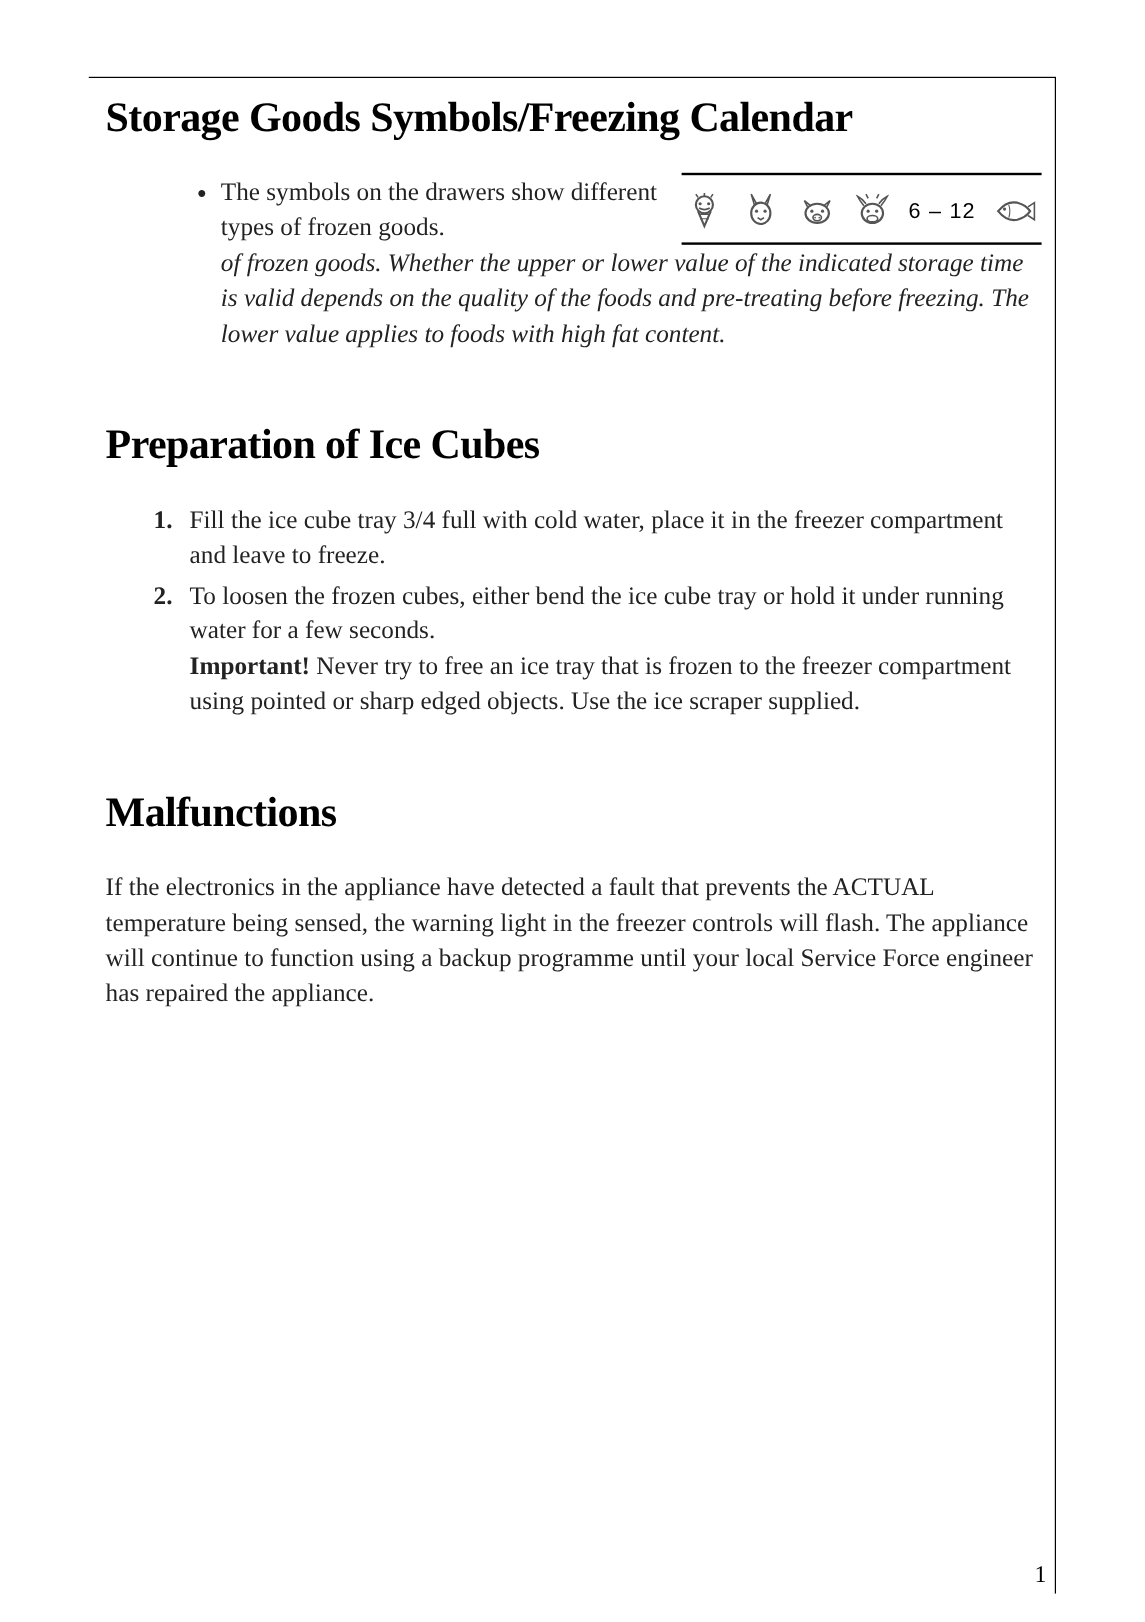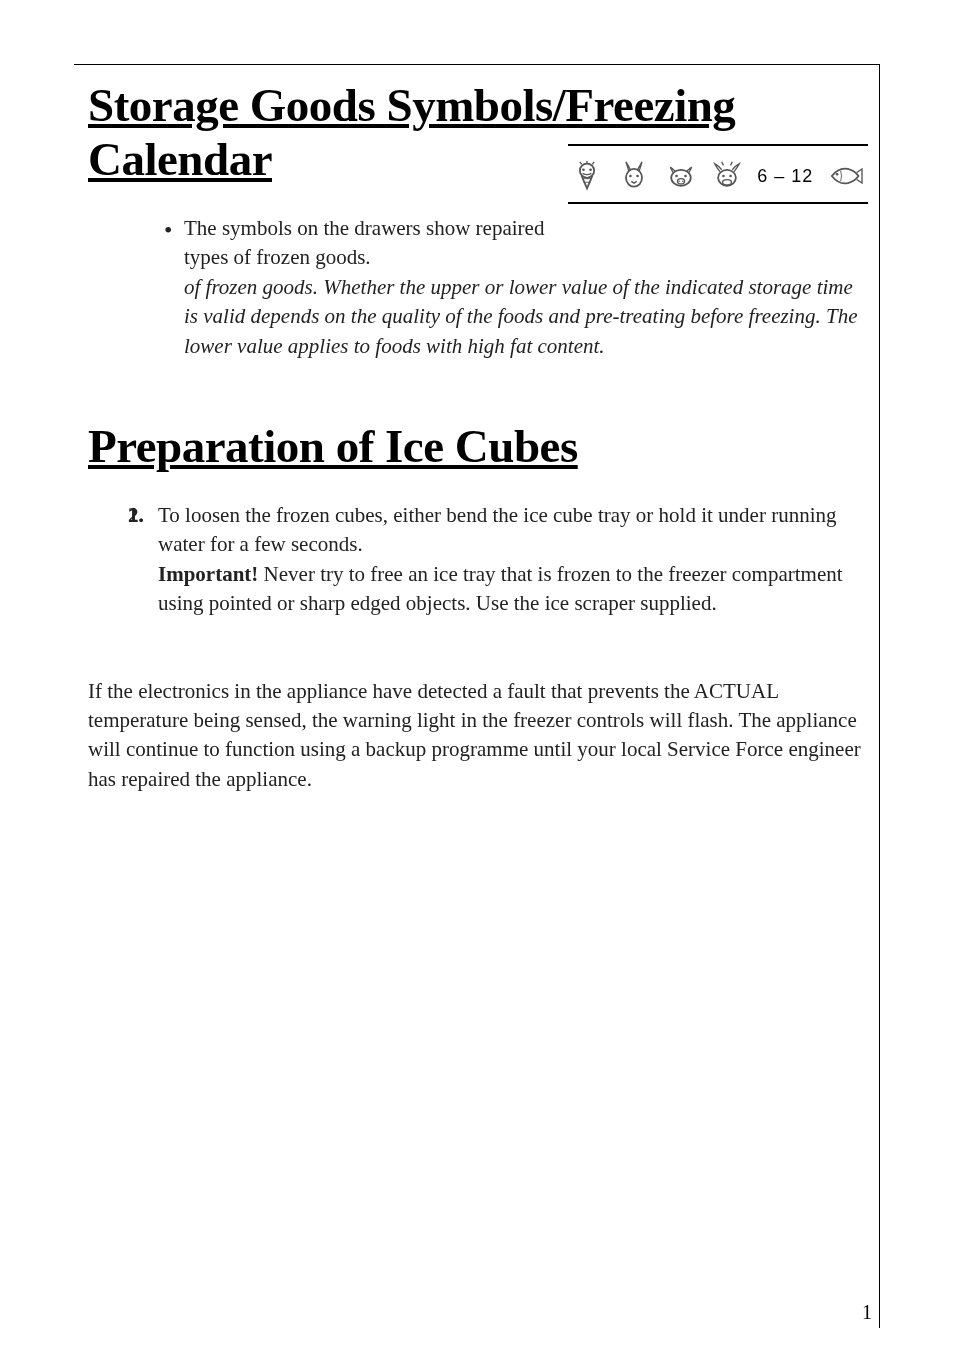--- a/index.html
+++ b/index.html
@@ -33,25 +33,24 @@
       bottom: -20px;
       border-right: 1px solid #000;
     }
     .content {
       position: absolute;
       top: 78px;
       left: 88px;
       right: 88px;
     }
     .section-heading {
-      font-size: 47px;
+      font-size: 35px;
       font-weight: bold;
       margin-bottom: 28px;
       letter-spacing: -0.5px;
-      text-decoration: underline;
     }
     .body-text {
       font-size: 21px;
       line-height: 1.4;
       color: #222;
     }
     .bullet-list {
       list-style: none;
       margin-left: 76px;
     }
@@ -187,40 +186,42 @@
           <path d="M 32 14 L 38 10 L 38 26 L 32 22" fill="none" stroke="#555" stroke-width="1.5"></path>
           <circle cx="10" cy="16" r="1.5" fill="#555"></circle>
           <path d="M 14 12 Q 16 18 14 24" fill="none" stroke="#555" stroke-width="1"></path>
         </svg>
       </div>
       <div class="bottom-line"></div>
     </div>
 
     <ul class="bullet-list body-text">
       <li style="max-width:420px;">
-        <span>The symbols on the drawers show repaired types of frozen goods.</span>
+        <span>The symbols on the drawers show different types of frozen goods.</span>
       </li>
     </ul>
     <div class="body-text bullet-text-wrap">of frozen goods. Whether the upper or lower value of the indicated storage time is valid depends on the quality of the foods and pre-treating before freezing. The lower value applies to foods with high fat content.</div>
   </div>
 
   <div class="section-block">
     <h1 class="section-heading">Preparation of Ice Cubes</h1>
     <ol class="numbered-list body-text">
       <li>
         <span class="number">1.</span>
+        <span>Fill the ice cube tray 3/4 full with cold water, place it in the freezer compartment and leave to freeze.</span>
       </li>
       <li>
         <span class="number">2.</span>
         <span>To loosen the frozen cubes, either bend the ice cube tray or hold it under running water for a few seconds.</span>
         <br>
         <span class="bold">Important!</span><span> Never try to free an ice tray that is frozen to the freezer compartment using pointed or sharp edged objects. Use the ice scraper supplied.</span>
       </li>
     </ol>
   </div>
 
   <div class="section-block">
+    <h1 class="section-heading">Malfunctions</h1>
     <p class="body-text indented-para">If the electronics in the appliance have detected a fault that prevents the ACTUAL temperature being sensed, the warning light in the freezer controls will flash. The appliance will continue to function using a backup programme until your local Service Force engineer has repaired the appliance.</p>
   </div>
 
 </div>
 
 <div class="page-number">1</div>
 
 </body></html>

